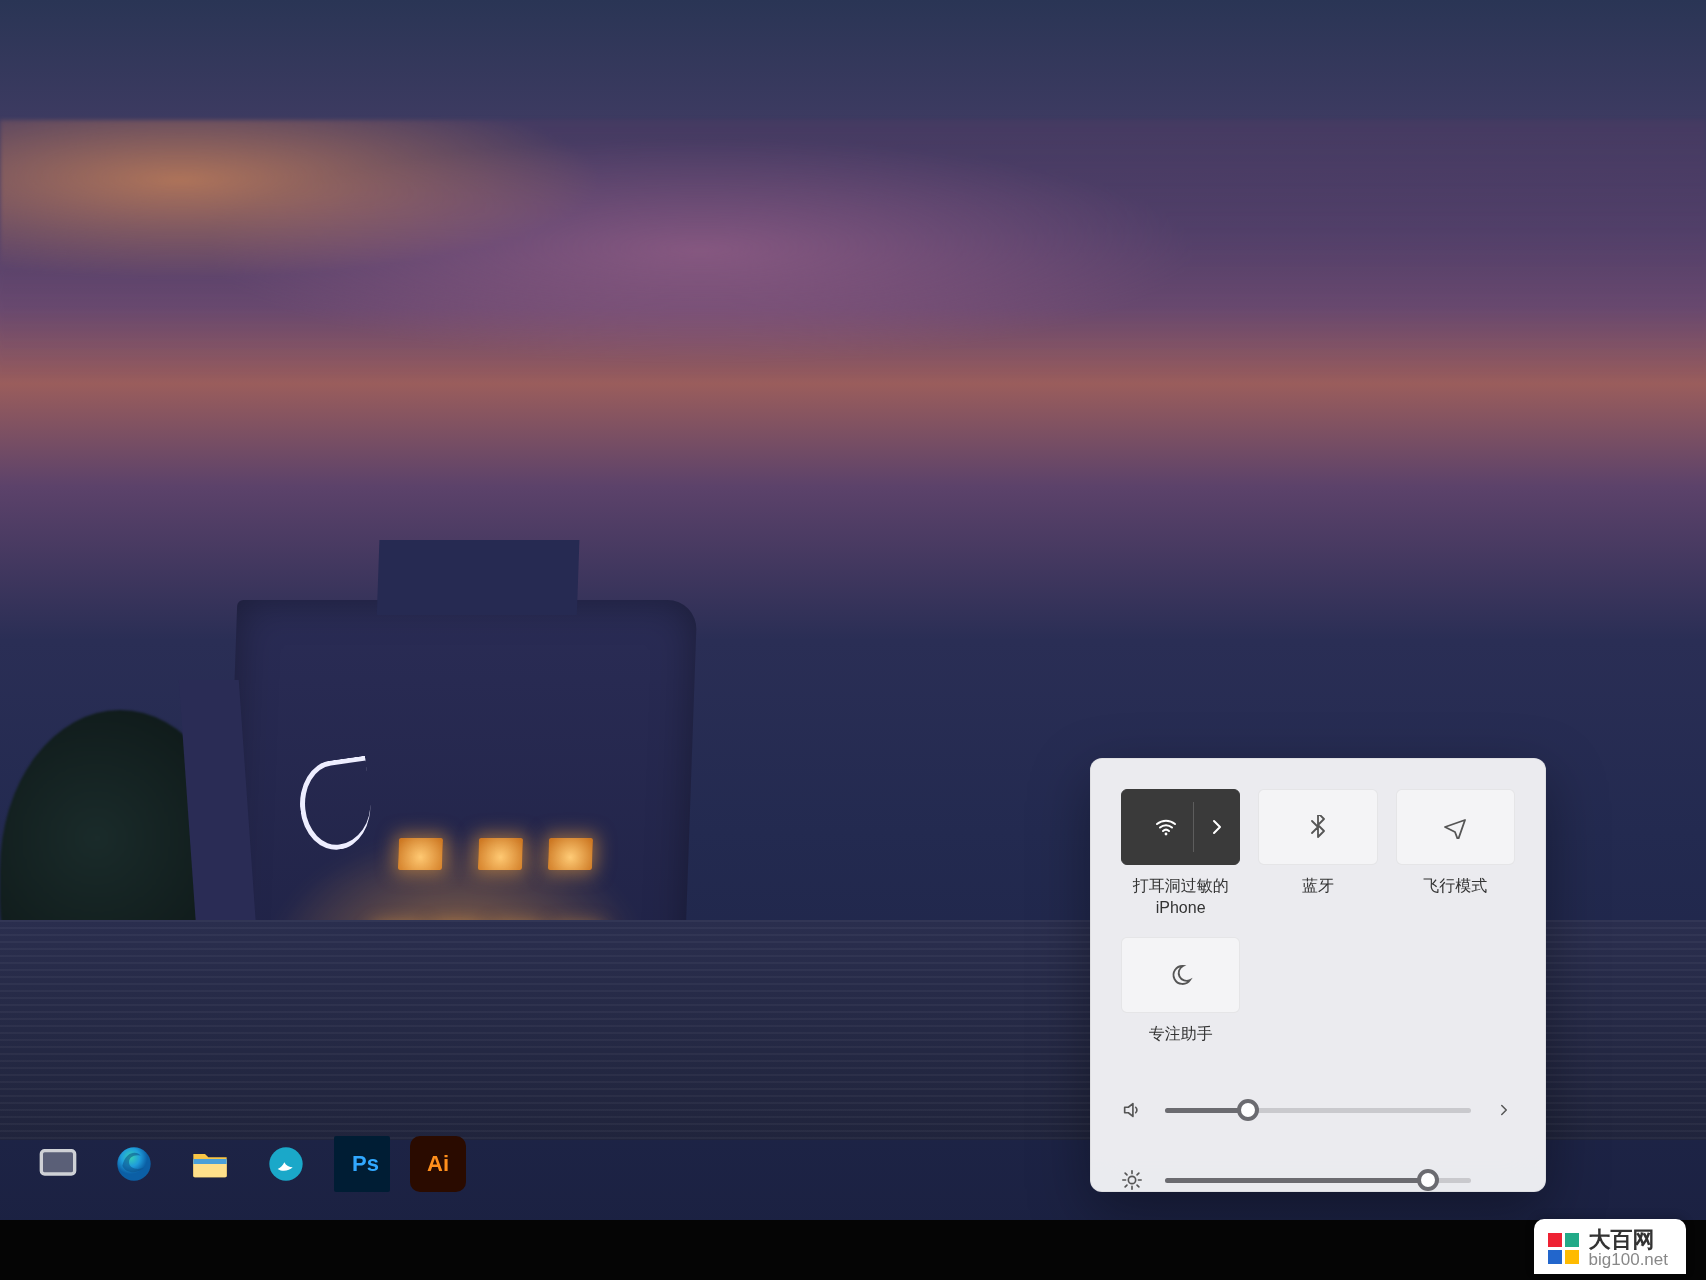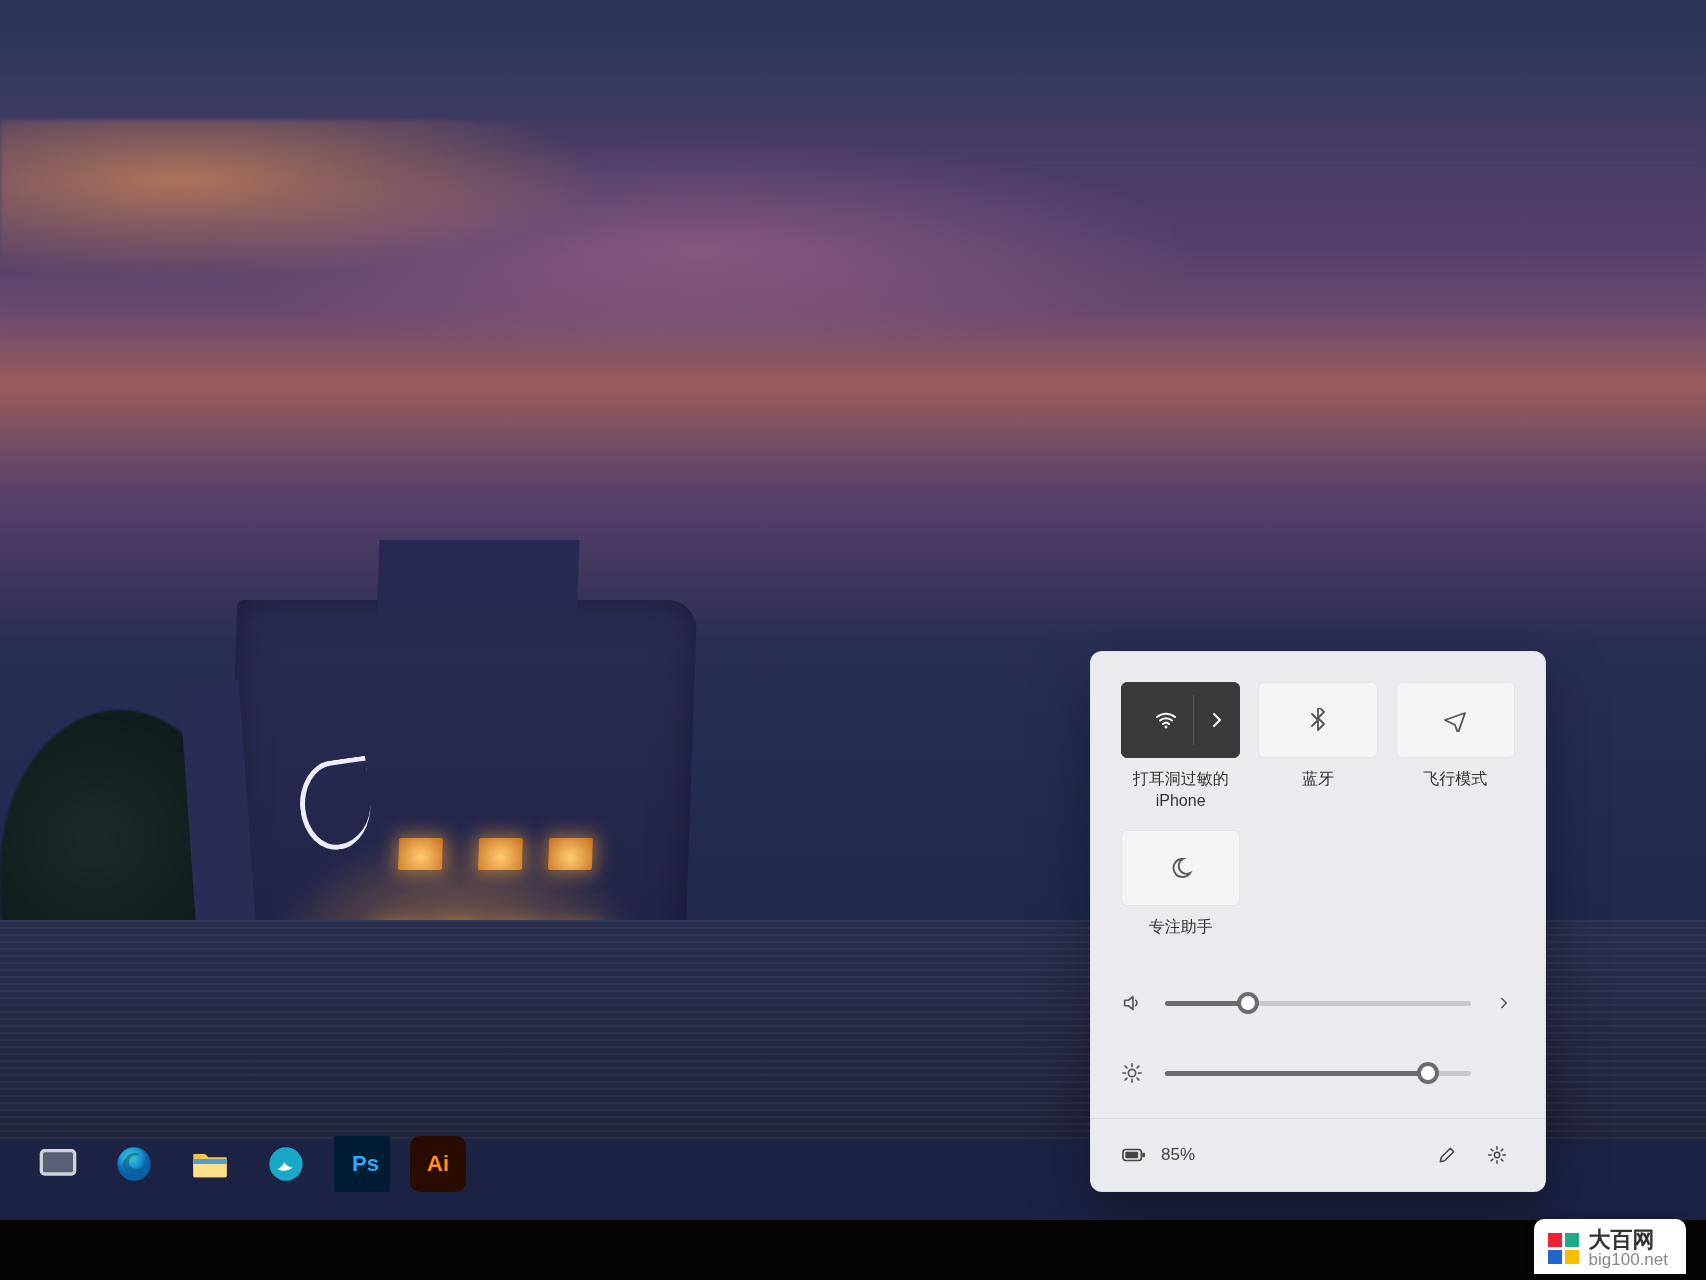--- a/index.html
+++ b/index.html
@@ -334,40 +334,20 @@
         </svg>
       </div>
       <div class="track">
         <div class="fill" style="width:86%"></div>
         <div class="thumb" style="left:86%"></div>
       </div>
       <div class="chev" style="visibility:hidden"></div>
     </div>
   </div>
 
-  <div class="flyout-footer">
-    <svg viewBox="0 0 26 24" width="26" height="22">
-      <rect x="1" y="6" width="20" height="12" rx="3" fill="none" stroke="currentColor" stroke-width="1.8"></rect>
-      <rect x="22" y="9.5" width="3" height="5" rx="1.2" fill="currentColor"></rect>
-      <rect x="3.5" y="8.5" width="14" height="7" rx="1" fill="currentColor"></rect>
-    </svg>
-    <span>85%</span>
-    <div class="spacer"></div>
-    <div class="fbtn">
-      <svg viewBox="0 0 24 24" width="20" height="20">
-          <path d="M4 20l1-5L16 4l4 4L9 19l-5 1z" fill="none" stroke="currentColor" stroke-width="1.8" stroke-linejoin="round"></path>
-        </svg>
-    </div>
-    <div class="fbtn">
-      <svg viewBox="0 0 24 24" width="20" height="20">
-        <circle cx="12" cy="12" r="3.2" fill="none" stroke="currentColor" stroke-width="1.8"></circle>
-        <path d="M12 2v3M12 19v3M2 12h3M19 12h3M5 5l2 2M17 17l2 2M19 5l-2 2M7 17l-2 2" stroke="currentColor" stroke-width="1.8" stroke-linecap="round"></path>
-      </svg>
-    </div>
-  </div>
 </div>
 
 <div class="bezel"></div>
 
 <div class="watermark">
   <div class="sq">
       <span></span>
       <span></span>
       <span></span>
       <span></span>

